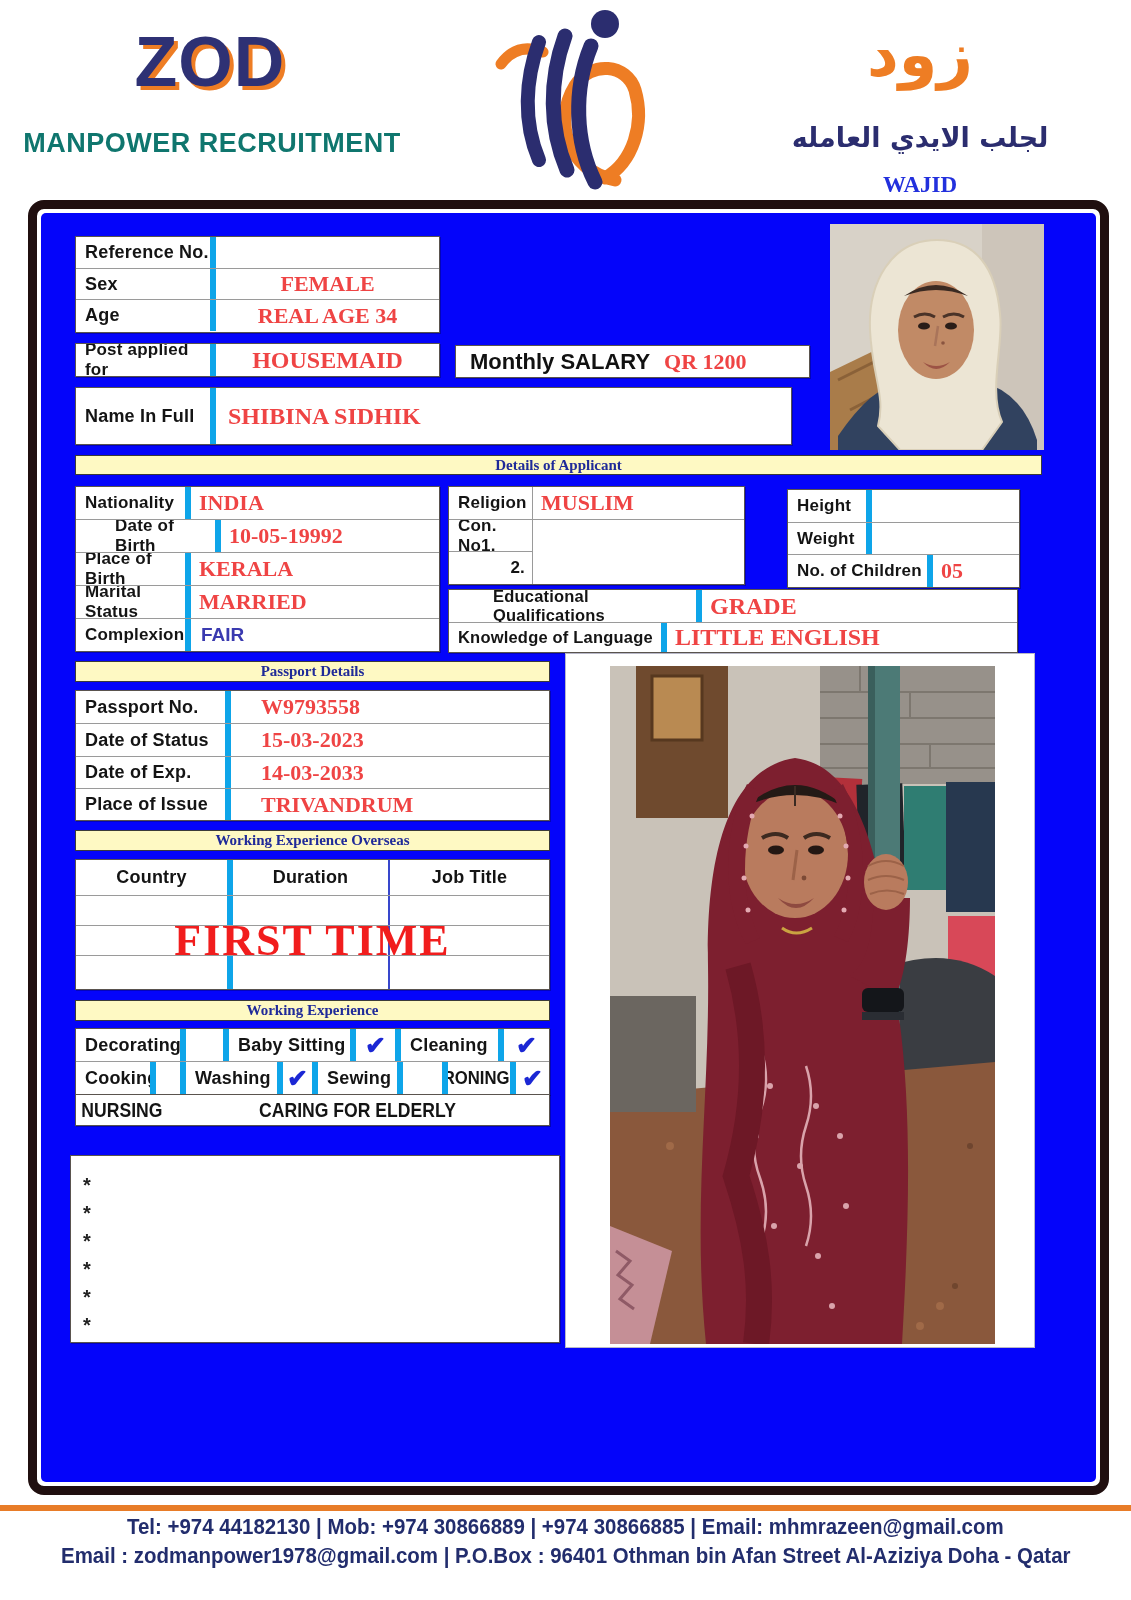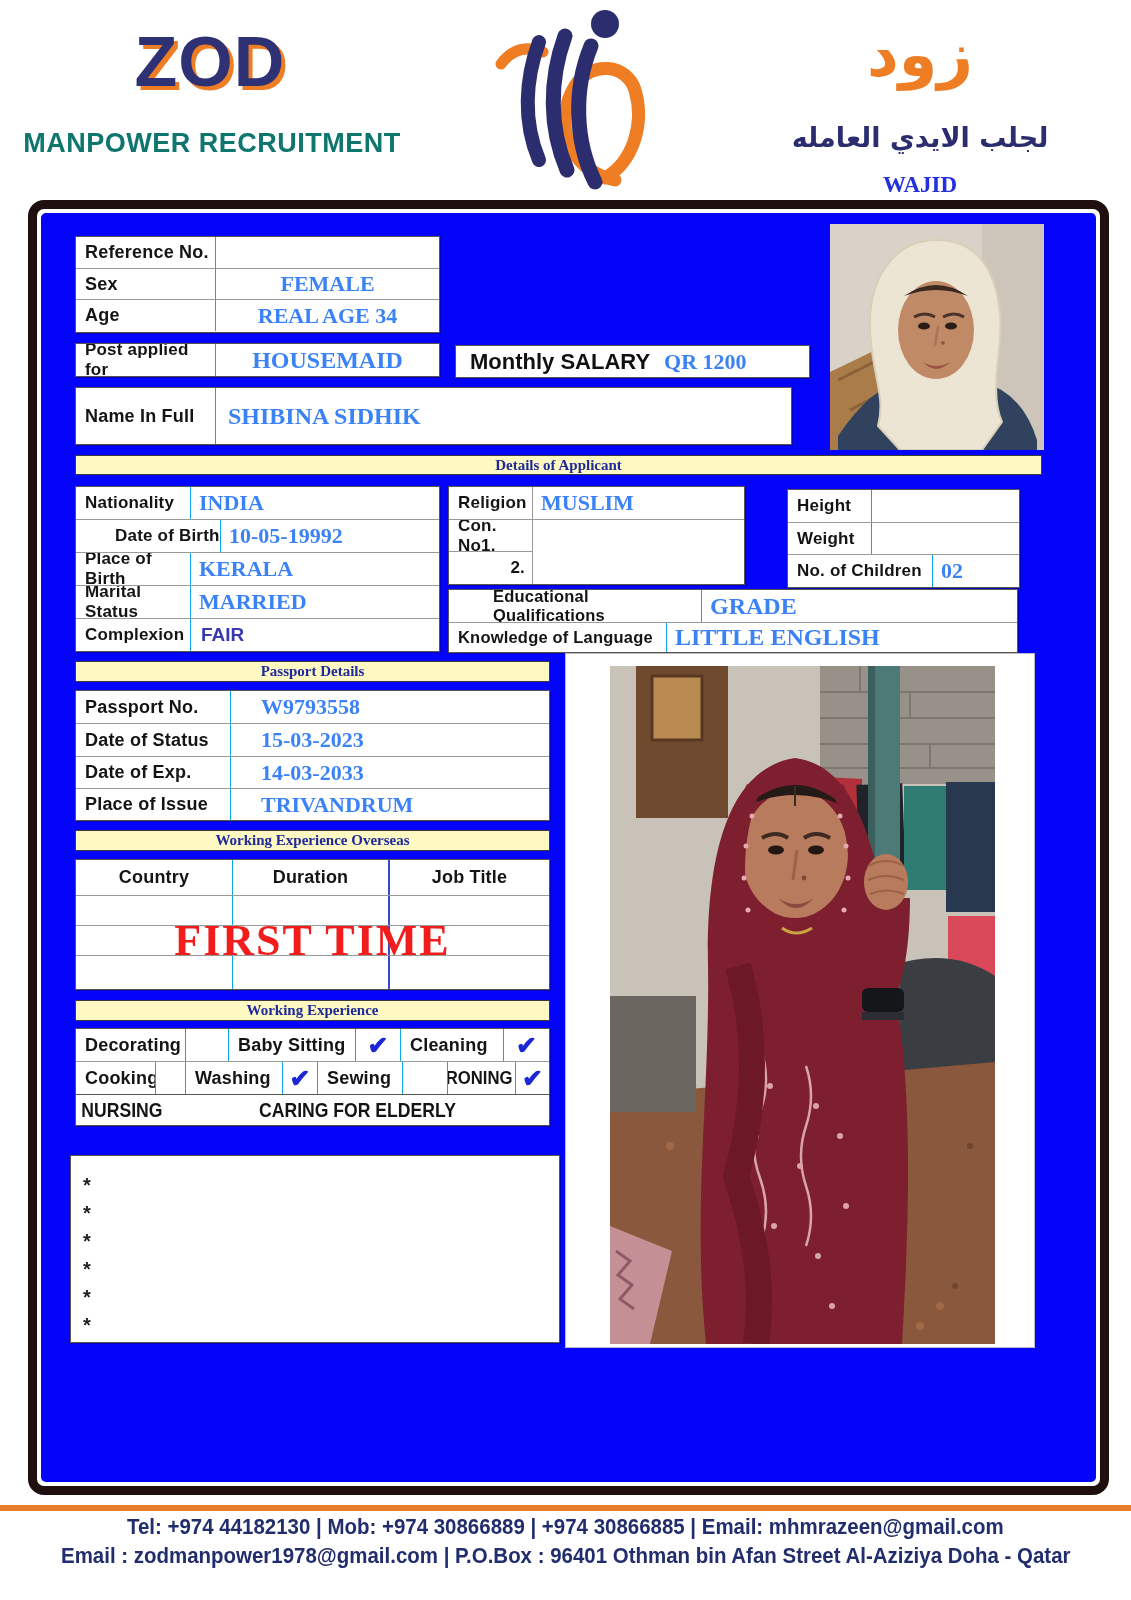--- a/index.html
+++ b/index.html
@@ -4,24 +4,24 @@
 <style>
   html,body{margin:0;padding:0;background:#ffffff;}
   .page{position:relative;width:1131px;height:1600px;background:#ffffff;overflow:hidden;
         font-family:"Liberation Sans",sans-serif;}
   .abs{position:absolute;}
   .box{position:absolute;background:#fff;border:1px solid #5a544e;box-sizing:border-box;
        box-shadow:1px 1px 0 rgba(0,0,0,.25);}
   .row{display:flex;box-sizing:border-box;}
   .cell{display:flex;align-items:center;box-sizing:border-box;overflow:hidden;}
   .lbl{font-weight:bold;color:#141414;padding-left:9px;font-size:18px;letter-spacing:.2px;}
-  .val{font-family:"Liberation Serif",serif;font-weight:bold;color:#3b82f6;font-size:22px;padding-left:8px;}
+  .val{font-family:"Liberation Serif",serif;font-weight:bold;color:#ef4444;font-size:22px;padding-left:8px;}
   .valc{justify-content:center;padding-left:0;}
   .bb{border-bottom:1px solid #9a9a9a;}
-  .br{border-right:1px solid #0ea5e9;}
+  .br{border-right:6px solid #0ea5e9;}
   .brblue{border-right:2px solid #3847cc;}
   .banner{position:absolute;background:#fef9c3;border:1px solid #3a3a3a;box-sizing:border-box;
           display:flex;align-items:center;justify-content:center;
           font-family:"Liberation Serif",serif;font-weight:bold;color:#1f2a99;font-size:15px;}
   .frame{position:absolute;left:28px;top:200px;width:1081px;height:1295px;
          border:9px solid #200f0f;border-radius:16px;background:#fff;box-sizing:border-box;}
   .panel{position:absolute;left:4px;top:4px;right:4px;bottom:4px;background:#0404fa;border-radius:5px;}
   .brand{color:#2e3174;font-weight:bold;font-size:70px;letter-spacing:1px;
          text-shadow:4px 4px 0 #ee7d24;}
   .brandsub{color:#0f766e;font-weight:bold;font-size:27px;letter-spacing:.5px;}
@@ -153,21 +153,21 @@
     <div class="row bb" style="height:33px;">
       <div class="cell lbl br" style="width:84px;font-size:17px;">Height</div>
       <div class="cell val" style="flex:1;"></div>
     </div>
     <div class="row bb" style="height:32px;">
       <div class="cell lbl br" style="width:84px;font-size:17px;">Weight</div>
       <div class="cell val" style="flex:1;"></div>
     </div>
     <div class="row" style="height:32px;">
       <div class="cell lbl br" style="width:145px;font-size:17px;">No. of Children</div>
-      <div class="cell val" style="flex:1;">02</div>
+      <div class="cell val" style="flex:1;">05</div>
     </div>
   </div>
 
   <div class="box" style="left:448px;top:589px;width:570px;height:64px;">
     <div class="row bb" style="height:33px;padding-left:35px;">
       <div class="cell lbl br" style="width:218px;font-size:16.5px;">Educational Qualifications</div>
       <div class="cell val" style="flex:1;font-size:24px;">GRADE</div>
     </div>
     <div class="row" style="height:29px;">
       <div class="cell lbl br" style="width:218px;font-size:16.5px;">Knowledge of Language</div>

